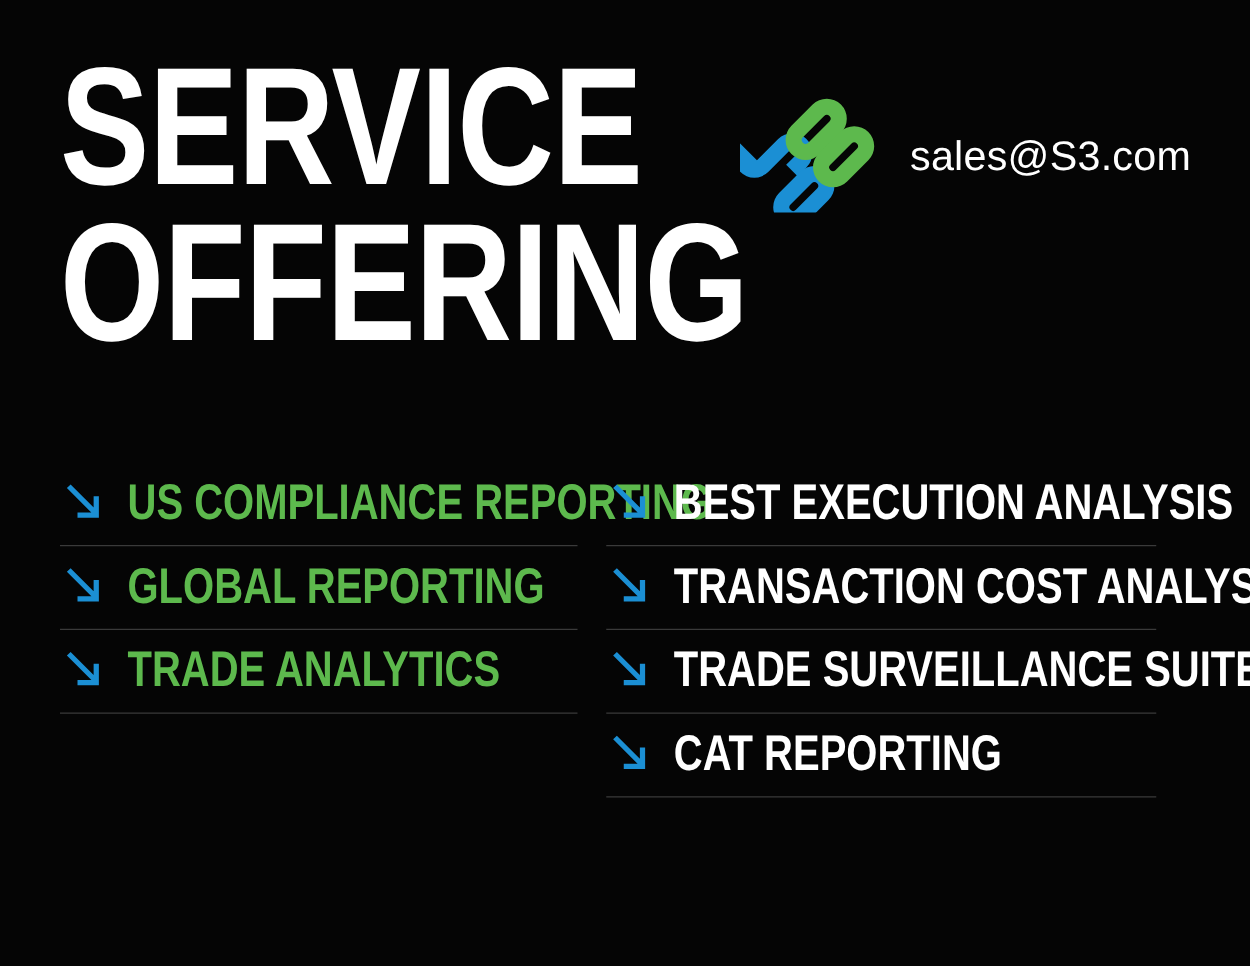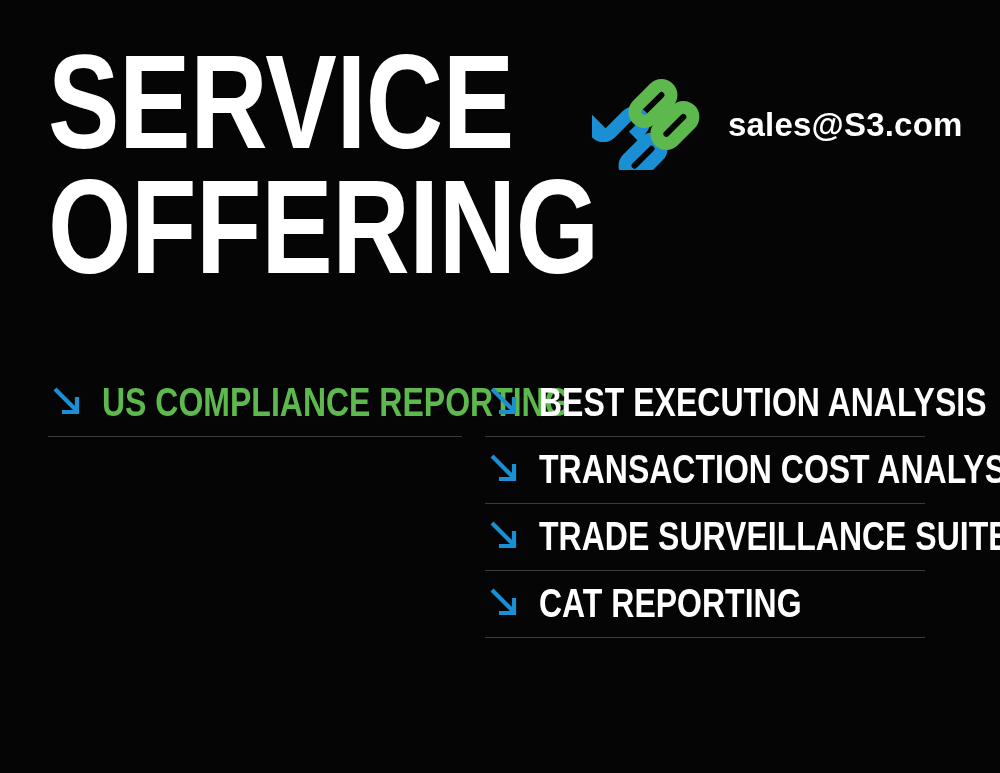--- a/index.html
+++ b/index.html
@@ -50,21 +50,21 @@
     gap: 24px;
   }
   .logo {
     width: 112px;
     height: 92px;
     display: block;
   }
   .email {
     color: #ffffff;
     font-family: "Liberation Sans", sans-serif;
-    font-weight: 700;
+    font-weight: 400;
     font-size: 33px;
     line-height: 1;
     letter-spacing: 0.2px;
     white-space: nowrap;
   }
 
   
   .col {
     position: absolute;
     top: 370px;
@@ -127,20 +127,32 @@
     <span class="email">sales@S3.com</span>
   </div>
 
   <div class="col col-left">
     <div class="svc-row">
       <svg class="svc-arrow" viewBox="0 0 40 40">
         <path d="M7 7 L29 29 M29 15 L29 30 L14 30" fill="none" stroke="#1B8FD4" stroke-width="4.2" stroke-linecap="butt" stroke-linejoin="miter"></path>
       </svg>
       <span class="svc-label">US COMPLIANCE REPORTING</span>
     </div>
+    <div class="svc-row">
+      <svg class="svc-arrow" viewBox="0 0 40 40">
+        <path d="M7 7 L29 29 M29 15 L29 30 L14 30" fill="none" stroke="#1B8FD4" stroke-width="4.2" stroke-linecap="butt" stroke-linejoin="miter"></path>
+      </svg>
+      <span class="svc-label">GLOBAL REPORTING</span>
+    </div>
+    <div class="svc-row">
+      <svg class="svc-arrow" viewBox="0 0 40 40">
+        <path d="M7 7 L29 29 M29 15 L29 30 L14 30" fill="none" stroke="#1B8FD4" stroke-width="4.2" stroke-linecap="butt" stroke-linejoin="miter"></path>
+      </svg>
+      <span class="svc-label">TRADE ANALYTICS</span>
+    </div>
   </div>
 
   <div class="col col-right">
     <div class="svc-row">
       <svg class="svc-arrow" viewBox="0 0 40 40">
         <path d="M7 7 L29 29 M29 15 L29 30 L14 30" fill="none" stroke="#1B8FD4" stroke-width="4.2" stroke-linecap="butt" stroke-linejoin="miter"></path>
       </svg>
       <span class="svc-label">BEST EXECUTION ANALYSIS</span>
     </div>
     <div class="svc-row">

